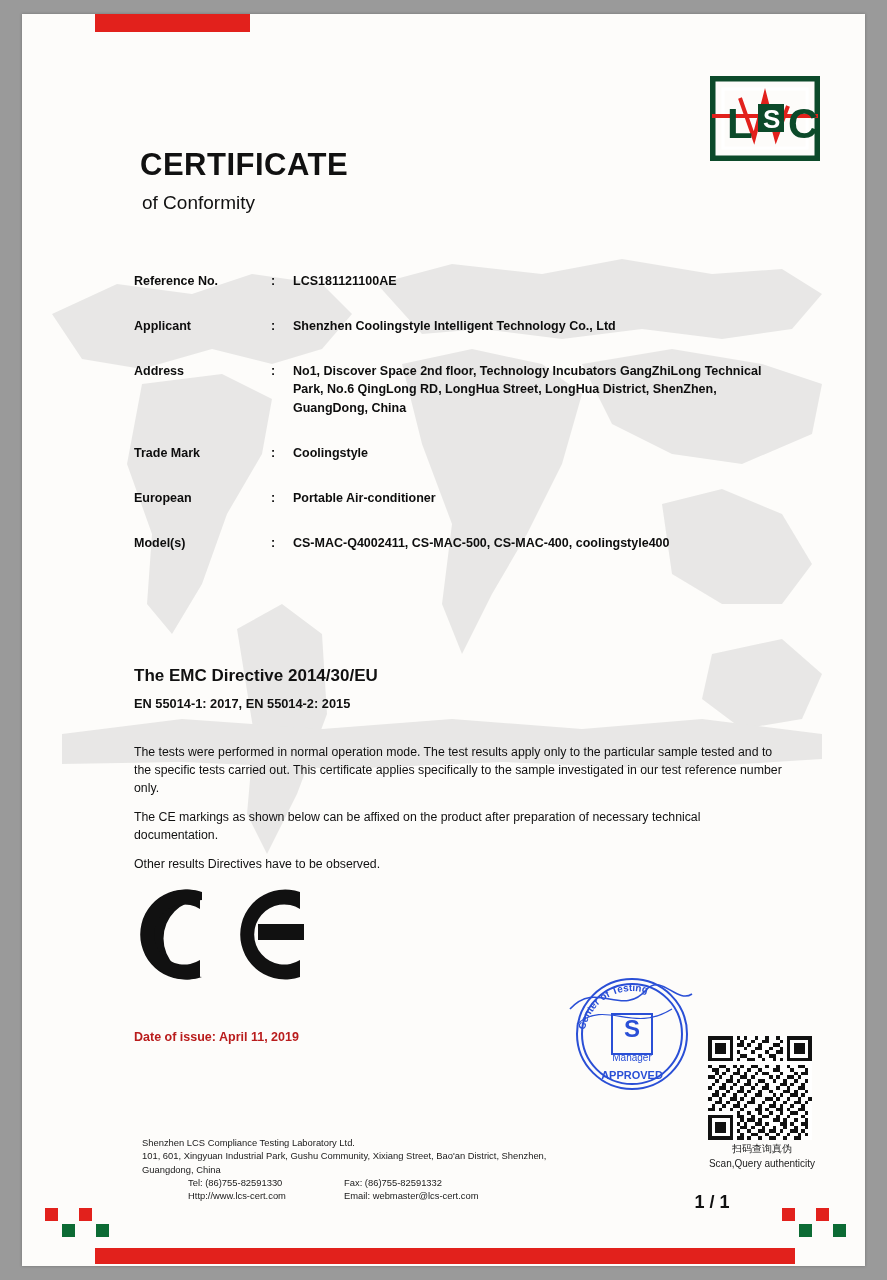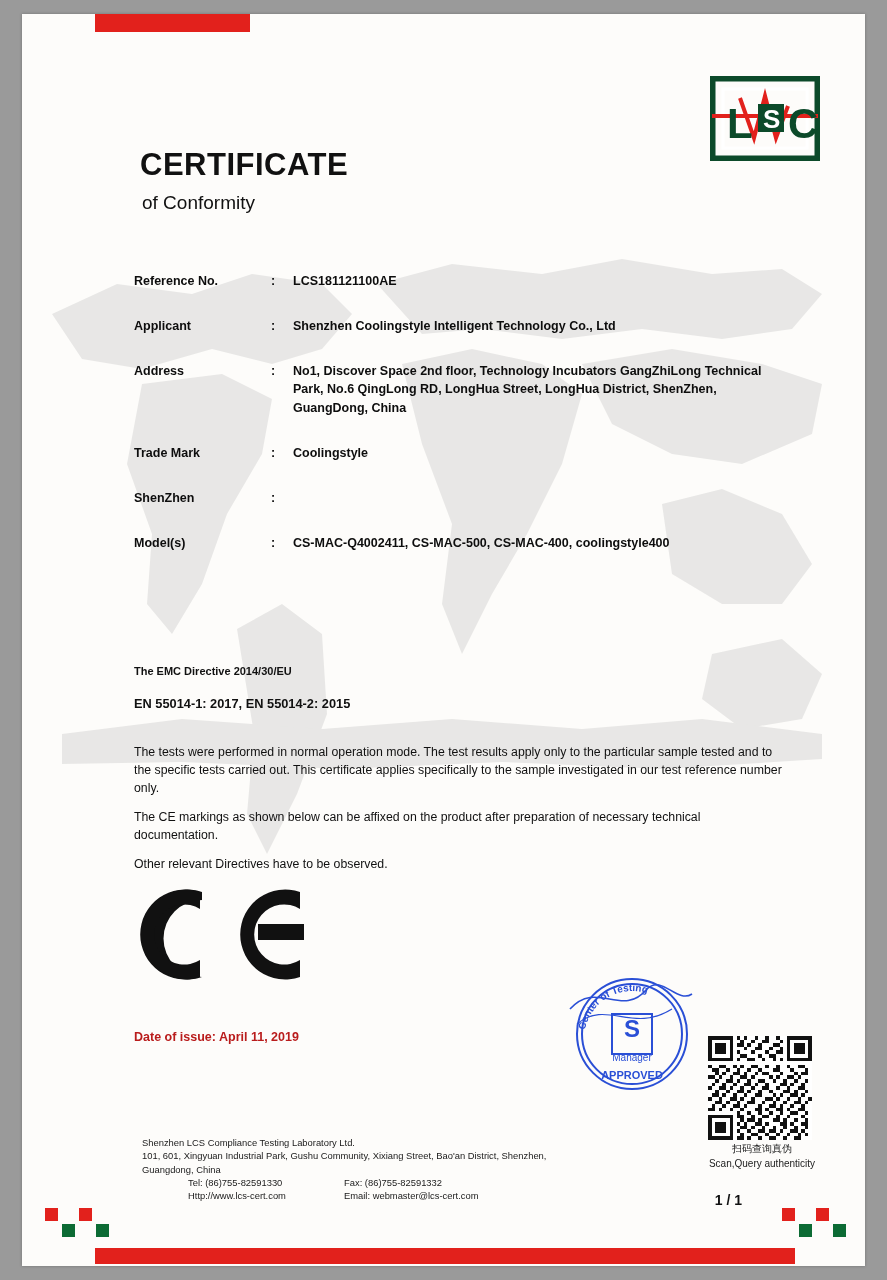--- a/index.html
+++ b/index.html
@@ -115,21 +115,21 @@
   
   .body-text {
     position: absolute;
     left: 112px;
     width: 652px;
     font-size: 12.3px;
     line-height: 1.45;
     color: #111;
   }
   .p1 { top: 604px; }
-  .emc { top: 650px; font-weight: bold; font-size: 11px; }
+  .emc { top: 650px; font-weight: bold; font-size: 17px; }
   .std { top: 681px; font-weight: bold; font-size: 12.8px; }
   .p2 { top: 730px; }
   .p3 { top: 795px; }
   .p4 { top: 842px; }
 
   
   .ce {
     position: absolute;
     left: 118px; top: 868px;
     width: 170px; height: 105px;
@@ -175,22 +175,22 @@
     color: #1a1a1a;
     line-height: 1.42;
     width: 520px;
   }
   .footer .f-row { display: block; }
   .footer .f-tel { display: inline-block; width: 156px; margin-left: 46px; }
   .page-no {
     position: absolute;
     left: 660px; top: 1178px;
     width: 60px;
-    text-align: right;
-    font-size: 14px;
+    text-align: center;
+    font-size: 18px;
     font-weight: bold;
     color: #111;
   }
 </style>
 </head>
 <body>
 
 <div class="page">
 
   <div class="paper">
@@ -238,35 +238,36 @@
         <div class="field-label">Address</div>
         <div class="field-colon">:</div>
         <div class="field-value">No1, Discover Space 2nd floor, Technology Incubators GangZhiLong Technical Park, No.6 QingLong RD, LongHua Street, LongHua District, ShenZhen, GuangDong, China</div>
       </div>
       <div class="field-row">
         <div class="field-label">Trade Mark</div>
         <div class="field-colon">:</div>
         <div class="field-value">Coolingstyle</div>
       </div>
       <div class="field-row">
-        <div class="field-label">ShenZhen</div>
+        <div class="field-label">European</div>
         <div class="field-colon">:</div>
+        <div class="field-value">Portable Air-conditioner</div>
       </div>
       <div class="field-row">
         <div class="field-label">Model(s)</div>
         <div class="field-colon">:</div>
         <div class="field-value">CS-MAC-Q4002411, CS-MAC-500, CS-MAC-400, coolingstyle400</div>
       </div>
     </div>
 
     <div class="body-text emc">The EMC Directive 2014/30/EU</div>
     <div class="body-text std">EN 55014-1: 2017, EN 55014-2: 2015</div>
     <div class="body-text p3">The CE markings as shown below can be affixed on the product after preparation of necessary technical documentation.</div>
     <div class="body-text p2">The tests were performed in normal operation mode. The test results apply only to the particular sample tested and to the specific tests carried out. This certificate applies specifically to the sample investigated in our test reference number only.</div>
-    <div class="body-text p4">Other relevant Directives have to be observed.</div>
+    <div class="body-text p4">Other results Directives have to be observed.</div>
 
     <svg class="ce" viewBox="0 0 170 105">
       <path d="M62 10 A45 45 0 1 0 62 95 A38 38 0 1 1 62 18 Z" fill="#111"></path>
       <path d="M60 10 A45 45 0 1 0 60 95 L60 78 A30 30 0 1 1 60 27 Z" fill="#111"></path>
       <path d="M160 10 A45 45 0 1 0 160 95 L160 78 A30 30 0 1 1 160 27 Z" fill="#111"></path>
       <rect x="118" y="42" width="46" height="16" fill="#111"></rect>
     </svg>
 
     <div class="date-issue">Date of issue: April 11, 2019</div>
 

